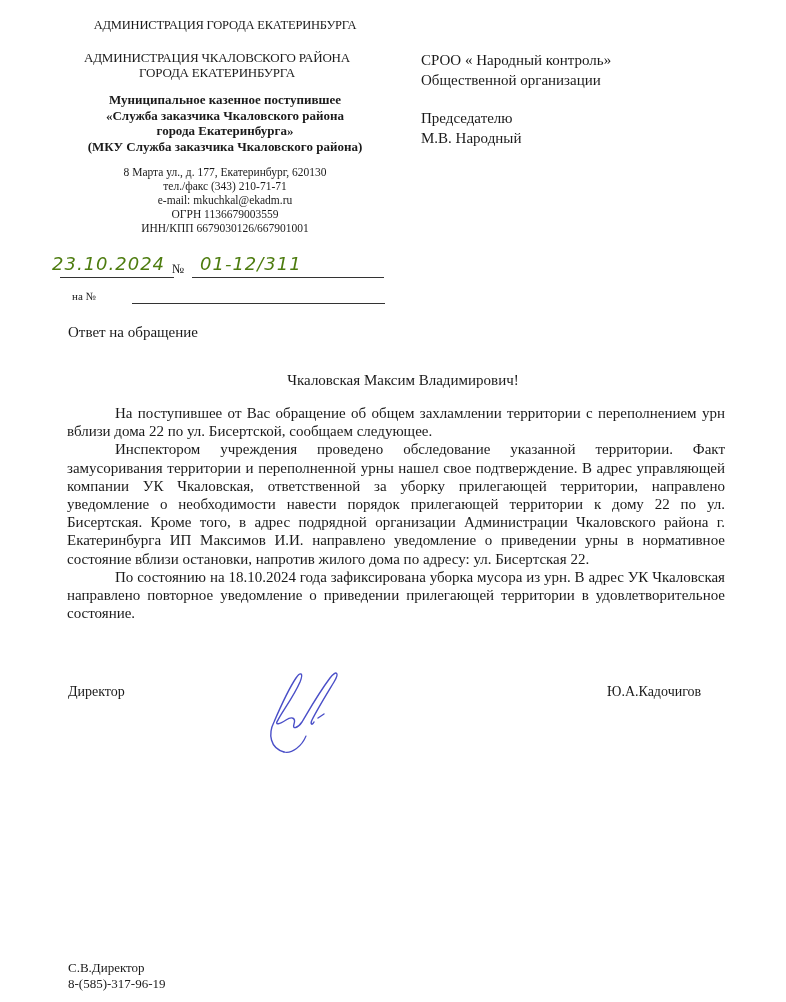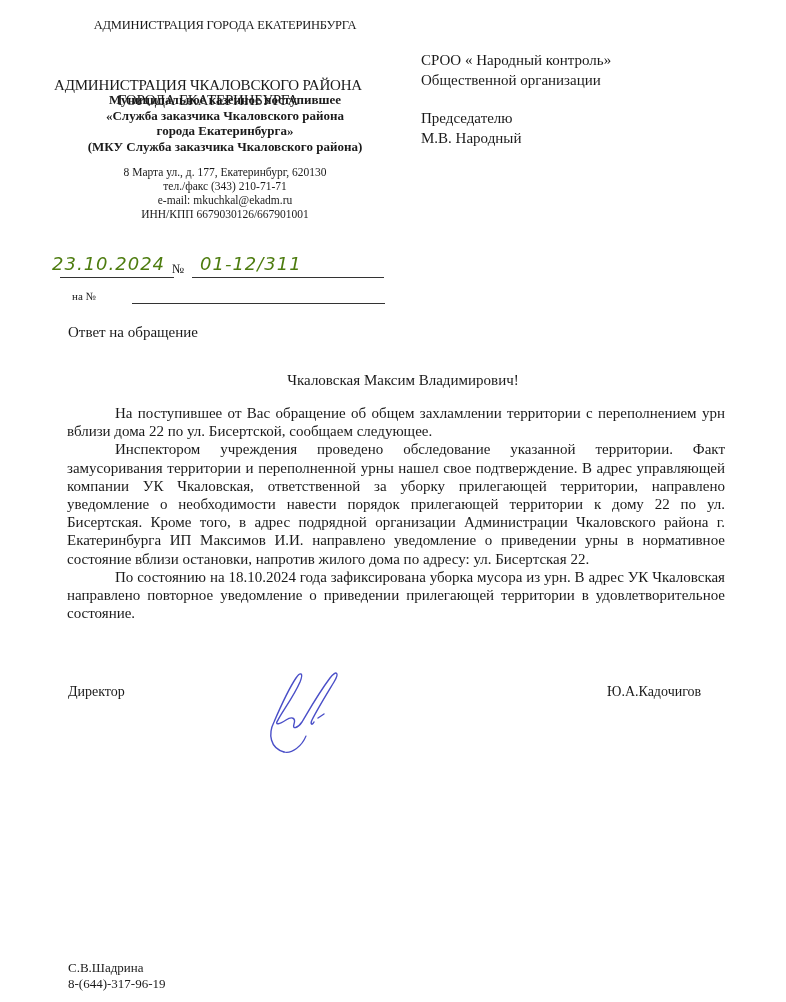--- a/index.html
+++ b/index.html
@@ -1,21 +1,21 @@
 <!DOCTYPE html>
 <html><head>
 <meta charset="utf-8">
 <style>
   html, body { margin: 0; padding: 0; background: #ffffff; }
   body { width: 786px; height: 1002px; position: relative; overflow: hidden;
          font-family: "Liberation Serif", "DejaVu Serif", serif; color: #1a1a1a; }
   .abs { position: absolute; }
   .center { text-align: center; }
   .hdr1 { left: 60px; top: 18px; width: 330px; font-size: 12.5px; letter-spacing: -0.2px; }
-  .hdr2 { left: 43px; top: 50px; width: 330px; font-size: 15px; line-height: 15px; letter-spacing: -0.2px; margin-top: 28px; }
+  .hdr2 { left: 52px; top: 50px; width: 330px; font-size: 13px; line-height: 15px; letter-spacing: -0.2px; }
   .hdr3 { left: 40px; top: 92px; width: 370px; font-size: 13px; line-height: 15.5px; font-weight: bold; }
   .contacts { left: 60px; top: 165px; width: 330px; font-size: 11.5px; line-height: 14px; }
   .recipient { left: 421px; top: 50px; font-size: 15px; line-height: 20px; }
   .recipient .gap { height: 18px; }
   .reg-row { left: 40px; top: 253px; width: 350px; height: 30px; }
   .hand { font-family: "DejaVu Sans", sans-serif; font-style: italic; color: #4d7c0f; font-size: 18px; letter-spacing: 1px; }
   .reg-date { position: absolute; left: 12px; top: 0px; }
   .reg-date-line { position: absolute; left: 20px; top: 24px; width: 114px; border-top: 1px solid #333; }
   .num-sign { position: absolute; left: 132px; top: 8px; font-size: 13px; }
   .reg-num { position: absolute; left: 160px; top: 0px; }
@@ -46,20 +46,21 @@
   <div>Муниципальное казенное поступившее</div>
   <div>«Служба заказчика Чкаловского района</div>
   <div>города Екатеринбурга»</div>
   <div>(МКУ Служба заказчика Чкаловского района)</div>
 </div>
 
 <div class="abs contacts center">
   <div>8 Марта ул., д. 177, Екатеринбург, 620130</div>
   <div>тел./факс (343) 210-71-71</div>
   <div>e-mail: mkuchkal@ekadm.ru</div>
+  <div>ОГРН  1136679003559</div>
   <div>ИНН/КПП  6679030126/667901001</div>
 </div>
 
 <div class="abs recipient">
   <div>СРОО « Народный контроль»</div>
   <div>Общественной организации</div>
   <div class="gap"></div>
   <div>Председателю</div>
   <div>М.В. Народный</div>
 </div>
@@ -92,15 +93,15 @@
 <div class="abs signature">
   <svg width="90" height="95" viewBox="0 0 90 95">
     <path d="M22 88 C8 84 6 70 12 58 C18 44 26 26 34 14 C38 8 42 8 38 18 C32 32 20 48 16 56 C12 62 18 60 24 56 C30 52 34 54 32 60 C30 66 36 64 40 58 C46 48 56 30 68 14 C74 6 78 8 72 18 C66 28 56 44 50 56 C48 60 50 62 52 58 M56 54 L62 50" fill="none" stroke="#4a4fc8" stroke-width="1.4" stroke-linecap="round" stroke-linejoin="round"></path>
     <path d="M22 88 C30 90 40 82 44 72" fill="none" stroke="#4a4fc8" stroke-width="1.2" stroke-linecap="round"></path>
   </svg>
 </div>
 
 <div class="abs sig-name">Ю.А.Кадочигов</div>
 
 <div class="abs exec">
-  <div>С.В.Шадрина</div>
-  <div>8-(644)-317-96-19</div>
+  <div>С.В.Директор</div>
+  <div>8-(585)-317-96-19</div>
 </div>
 
 </body></html>

